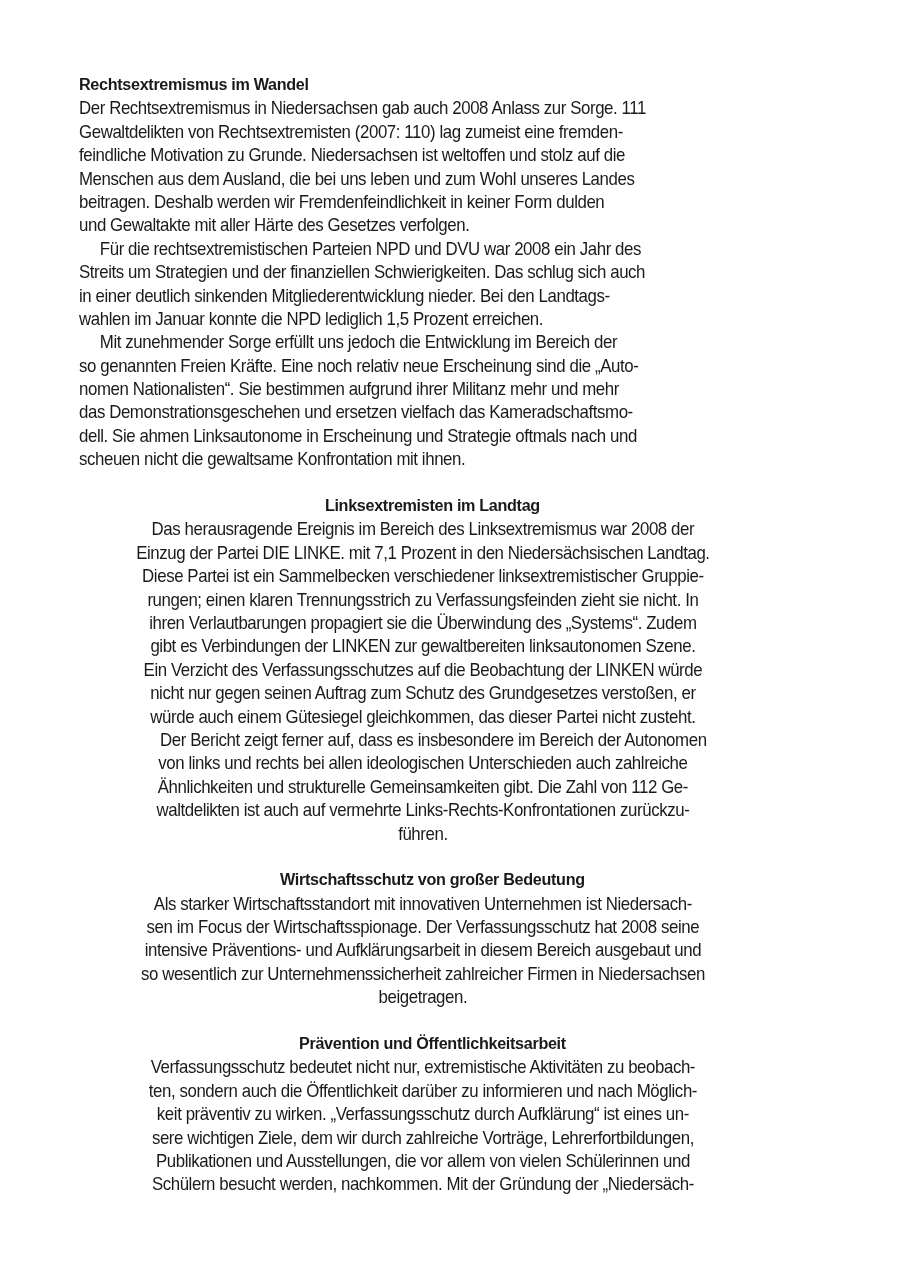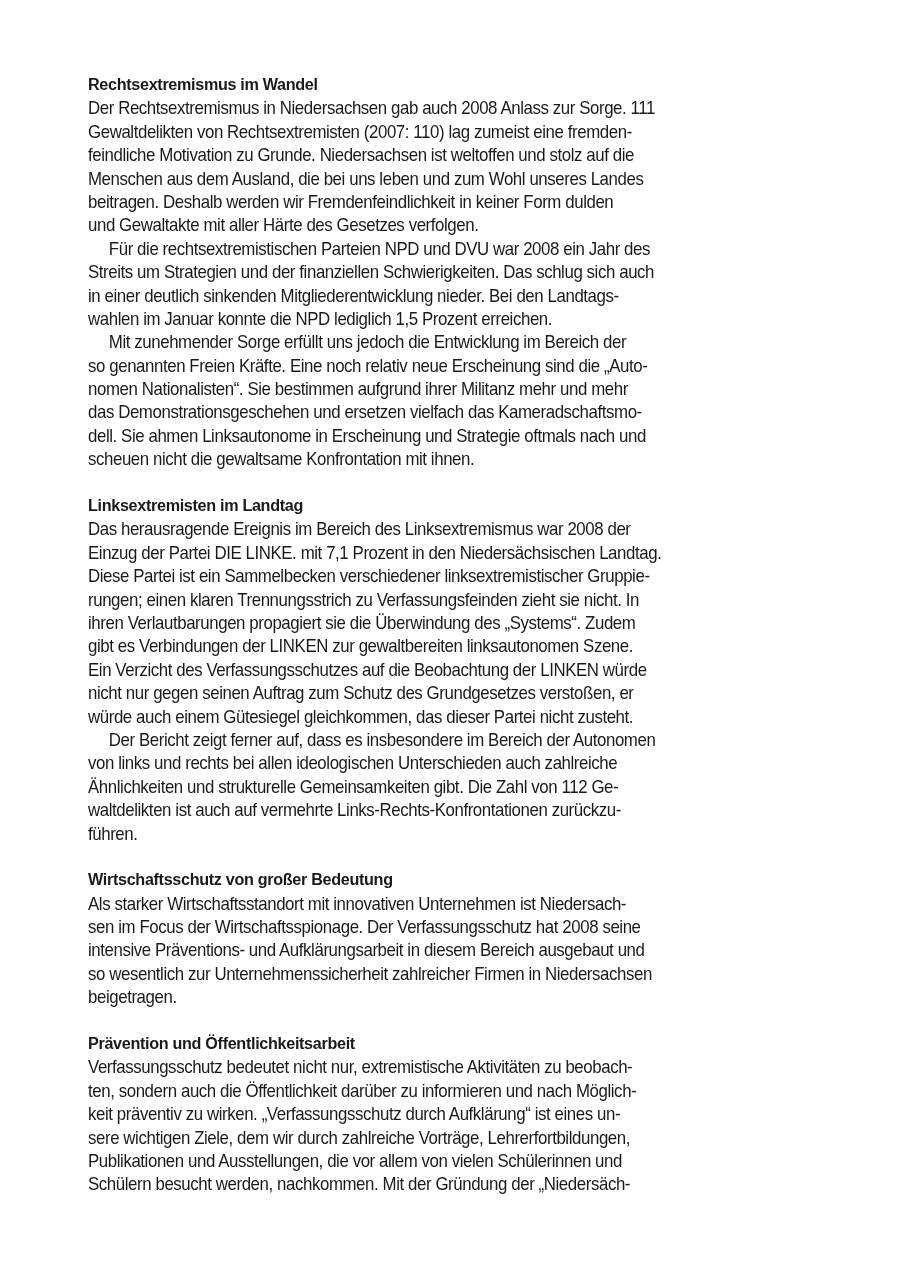--- a/index.html
+++ b/index.html
@@ -10,30 +10,31 @@
     body {
       width: 900px;
       height: 1274px;
       position: relative;
       overflow: hidden;
       font-family: "Liberation Sans", "DejaVu Sans", sans-serif;
       color: #1a1a1a;
     }
     .page {
       position: absolute;
-      left: 88px;
+      left: 79px;
       top: 73px;
       width: 760px;
     }
     .section {
       margin: 0;
       padding: 0;
     }
     .section + .section {
       margin-top: 23.4px;
+      text-align: center;
     }
     .heading {
       font-size: 17.4px;
       font-weight: bold;
       line-height: 23.4px;
       height: 23.4px;
       white-space: nowrap;
       letter-spacing: -0.35px;
       transform: scaleX(0.93);
       transform-origin: left center;

